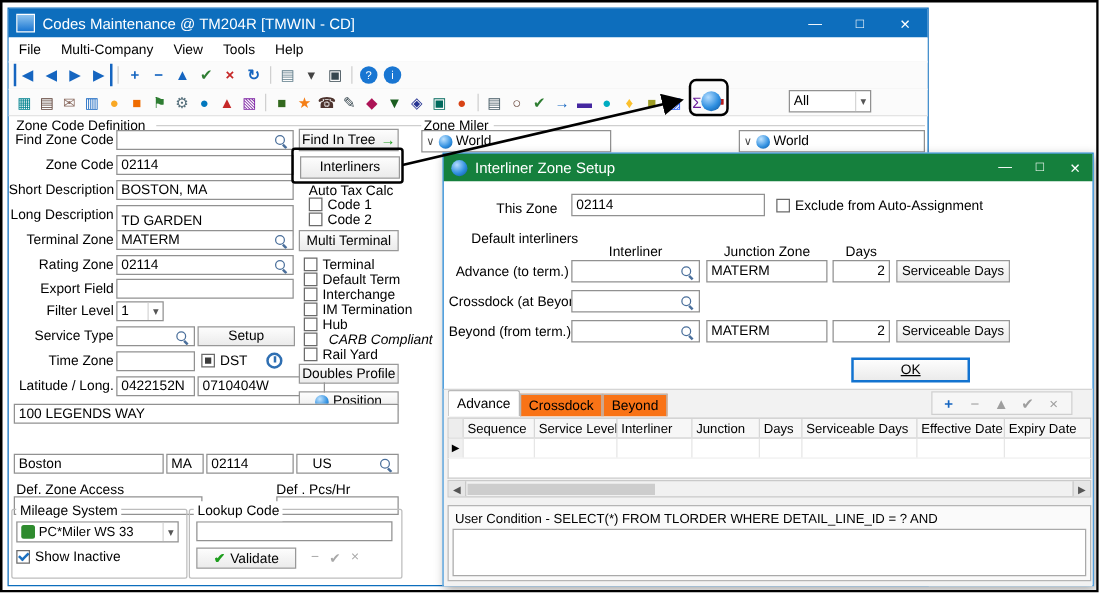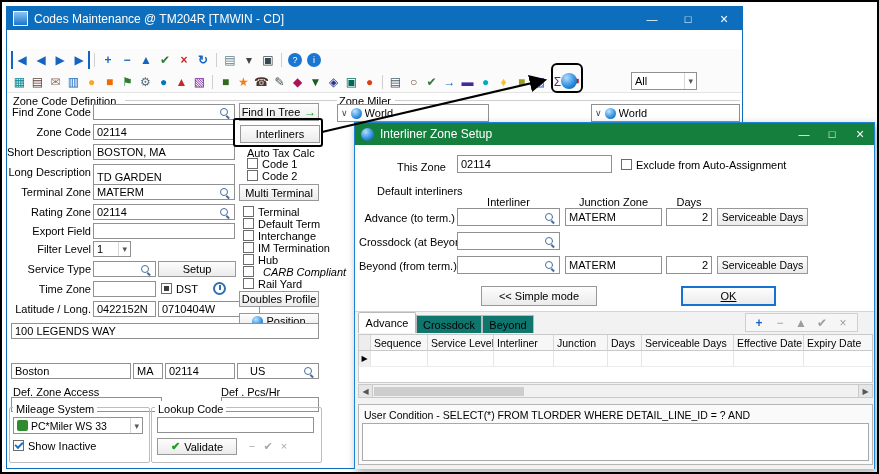--- a/index.html
+++ b/index.html
@@ -42,21 +42,21 @@
   .capbtns{margin-left:auto;display:flex;height:100%;}
   .capbtn{display:flex;align-items:center;justify-content:center;color:#fff;font-size:11px;height:100%;}
   .menubar{position:absolute;left:0;right:0;background:#fff;display:flex;align-items:center;font-size:11px;border-bottom:1px solid #ececec;}
   .menu-item{padding:0 8px;}
   .toolbar{position:absolute;left:0;right:0;display:flex;align-items:center;padding-left:4px;gap:1px;
       background:#fbfbfb;border-bottom:1px solid #e4e4e4;}
   .tbi{width:18px;height:18px;display:flex;align-items:center;justify-content:center;font-size:12px;flex:0 0 auto;}
   .tbi2{width:17px;height:17px;display:flex;align-items:center;justify-content:center;font-size:12px;flex:0 0 auto;}
   .tsep{width:1px;height:14px;background:#d0d0d0;margin:0 3px;flex:0 0 1px;}
   .tab{position:absolute;display:flex;align-items:center;justify-content:center;font-size:11px;
-      background:#0f766e;border:1px solid #b9b9b9;border-bottom:none;box-sizing:border-box;}
+      background:#f97316;border:1px solid #b9b9b9;border-bottom:none;box-sizing:border-box;}
   .tab.active{background:#fff;z-index:2;border-radius:2px 2px 0 0;}
   .gridtb{position:absolute;display:flex;align-items:center;background:#f6f6f6;border:1px solid #cfcfcf;gap:3px;padding:0 4px;box-sizing:border-box;}
   .gh{display:flex;align-items:center;padding-left:3px;font-size:10.5px;border-right:1px solid #d6d6d6;height:100%;
       white-space:nowrap;overflow:hidden;box-sizing:border-box;}
   .gc{border-right:1px solid #e6e6e6;height:100%;box-sizing:border-box;}
   .scroll{position:absolute;background:#f1f1f1;border:1px solid #c9c9c9;display:flex;align-items:center;box-sizing:border-box;}
   .sarrow{width:13px;height:100%;display:flex;align-items:center;justify-content:center;font-size:8px;color:#555;
       background:#e6e6e6;flex:0 0 13px;}
   .sthumb{width:150px;height:9px;background:#cdcdcd;margin-left:1px;}
   .annot-box{position:absolute;border:2.5px solid #000;z-index:60;}
@@ -71,20 +71,27 @@
     <div class="titlebar" style="height:23px;background:#0d6ebd;">
       <span class="appicon"></span>
       <span>Codes Maintenance @ TM204R [TMWIN - CD]</span>
       <span class="capbtns">
         <span class="capbtn" style="width:36px;">—</span>
         <span class="capbtn" style="width:36px;">□</span>
         <span class="capbtn" style="width:36px;font-size:14px;">×</span>
       </span>
     </div>
 
+    <div class="menubar" style="top:23px;height:19px;">
+      <span class="menu-item">File</span>
+      <span class="menu-item">Multi-Company</span>
+      <span class="menu-item">View</span>
+      <span class="menu-item">Tools</span>
+      <span class="menu-item">Help</span>
+    </div>
 
     <div class="toolbar" style="top:42px;height:22px;">
         <span class="tbi" style="color: rgb(21, 101, 192); border-left: 2px solid rgb(21, 101, 192);">◀</span>
         <span class="tbi" style="color: rgb(21, 101, 192);">◀</span>
         <span class="tbi" style="color: rgb(21, 101, 192);">▶</span>
         <span class="tbi" style="color: rgb(21, 101, 192); border-right: 2px solid rgb(21, 101, 192);">▶</span>
         <span class="tsep"></span>
         <span class="tbi" style="color: rgb(21, 101, 192); font-weight: bold;">+</span>
         <span class="tbi" style="color: rgb(21, 101, 192); font-weight: bold;">−</span>
         <span class="tbi" style="color: rgb(21, 101, 192);">▲</span>
@@ -362,23 +369,20 @@
     <div class="field" style="left:210px;top:133px;width:97px;height:18px;">
       <span class="fv">MATERM</span>
     </div>
     <div class="field" style="left:311px;top:133px;width:46px;height:18px;justify-content:flex-end;">
       <span class="fv">2</span>
     </div>
     <div class="btn" style="left:362px;top:133px;width:91px;height:18px;font-size:10.5px;">
       <span>Serviceable Days</span>
     </div>
 
-    <div class="btn" style="left:126px;top:163px;width:116px;height:20px;">
-      <span>&lt;&lt; Simple mode</span>
-    </div>
     <div class="btn default-btn" style="left:326px;top:163px;width:95px;height:20px;">
       <span style="text-decoration:underline;">OK</span>
     </div>
 
     <div class="abs" style="left:0;top:188px;width:519px;height:157px;background:#f2f2f2;border-top:1px solid #d5d5d5;"></div>
 
     <span class="tab active" style="left:3px;top:189px;width:58px;height:21px;">Advance</span>
     <span class="tab" style="left:61px;top:192px;width:66px;height:18px;">Crossdock</span>
     <span class="tab" style="left:127px;top:192px;width:52px;height:18px;">Beyond</span>
 

